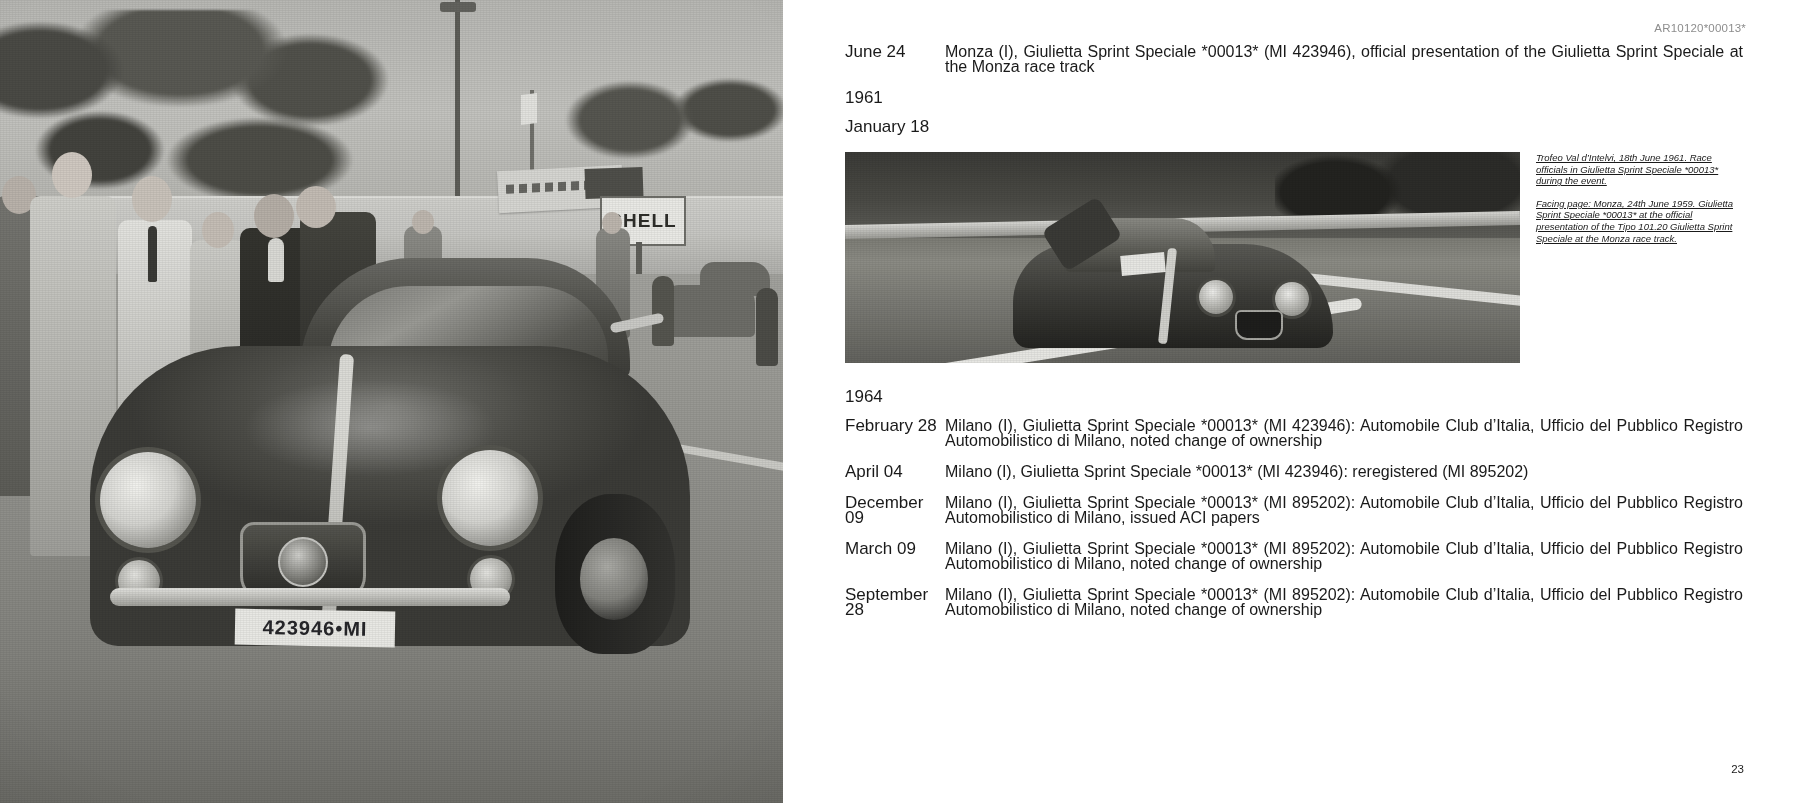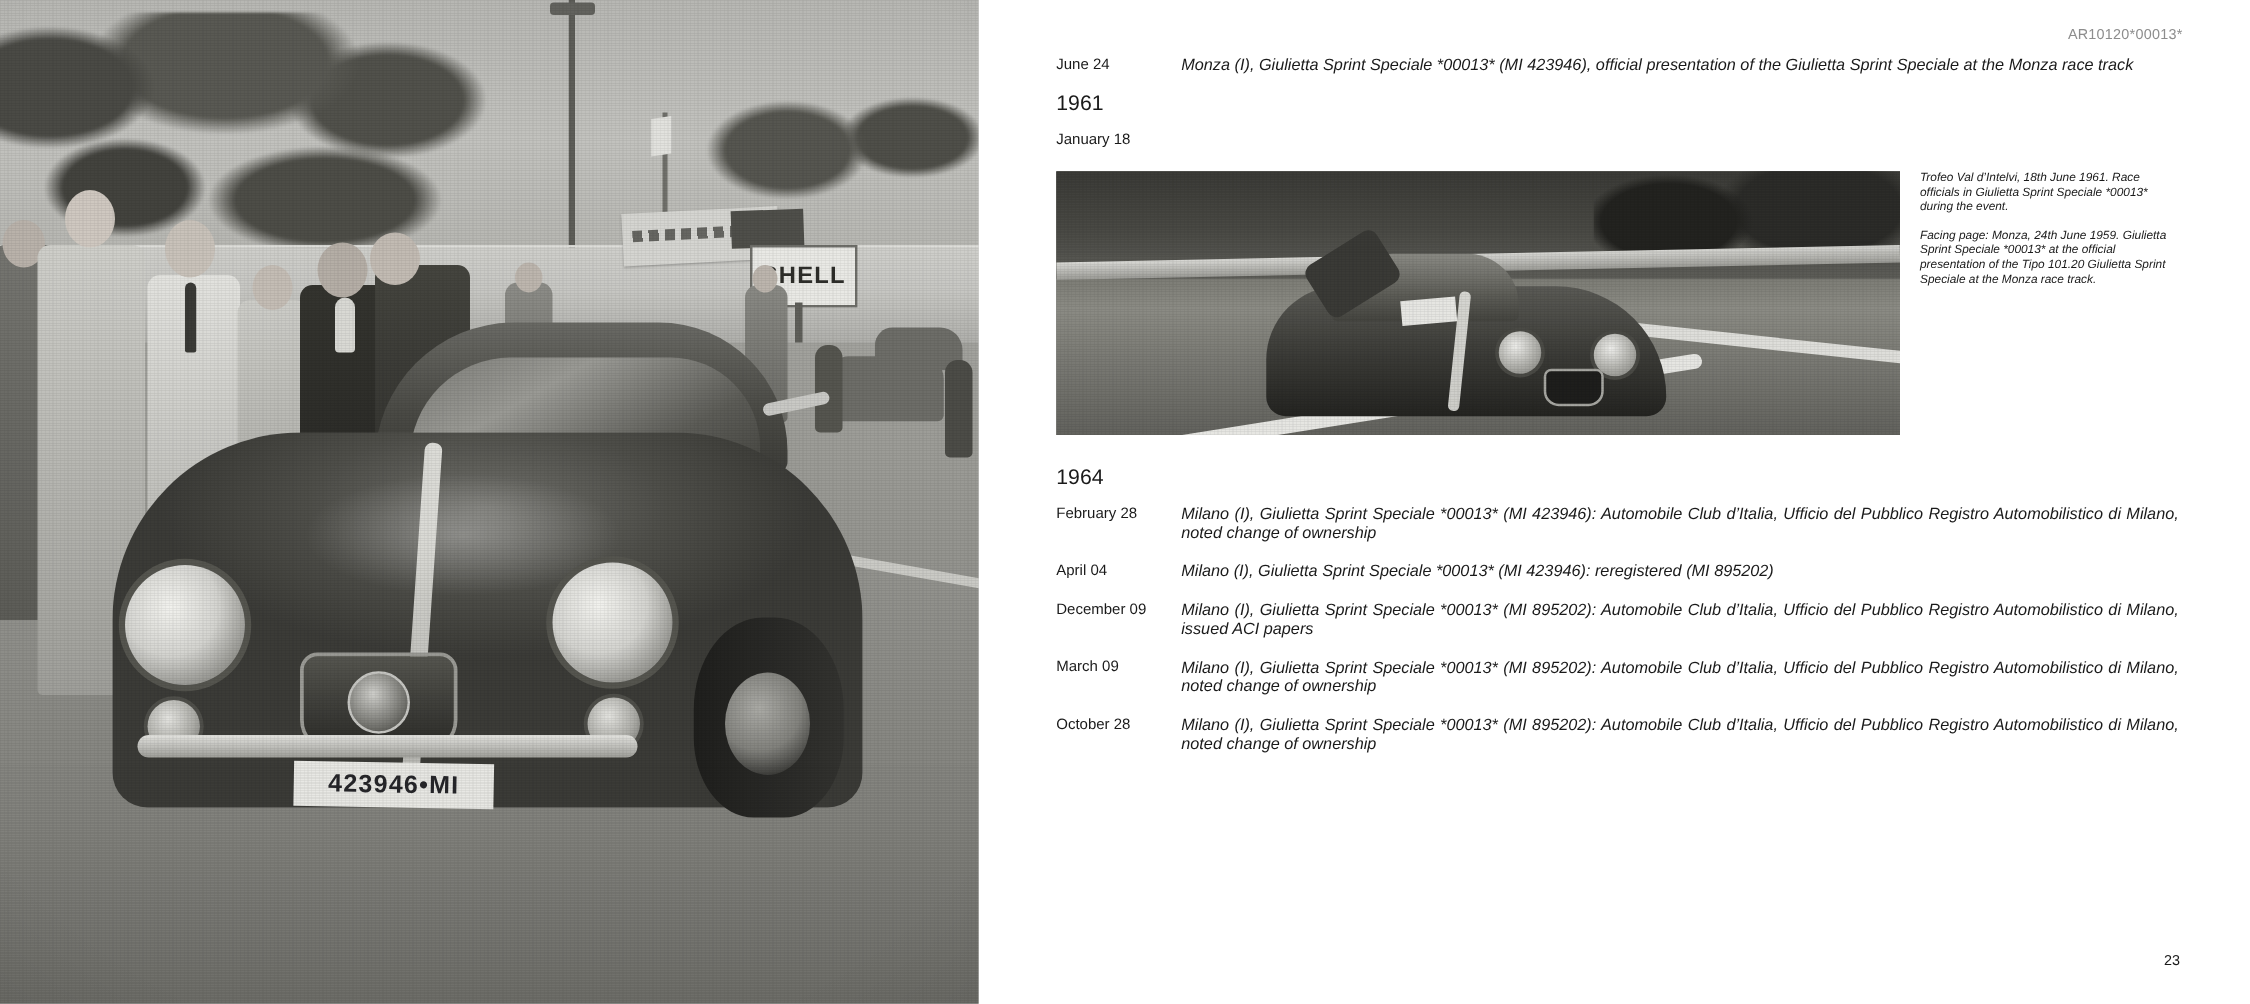--- a/index.html
+++ b/index.html
@@ -327,32 +327,31 @@
     top: 44px;
     width: 900px;
   }
   .entry {
     display: flex;
     margin-bottom: 16px;
   }
   .entry .date {
     width: 100px;
     flex: 0 0 100px;
-    font-size: 12px;
+    font-size: 17px;
     line-height: 15px;
     color: #1a1a1a;
   }
   .entry .desc {
     flex: 1;
-    font-size: 13px;
+    font-size: 16px;
     line-height: 15px;
     color: #1a1a1a;
     text-align: justify;
     padding-right: 2px;
-    font-style: italic;
   }
   .year {
     font-size: 17px;
     font-weight: normal;
     line-height: 15px;
     margin-bottom: 14px;
   }
   .figure-block {
     display: flex;
     margin: 18px 0 26px 0;
@@ -460,20 +459,21 @@
       repeating-linear-gradient(0deg, rgba(0,0,0,.5) 0 1px, rgba(255,255,255,0) 1px 2px),
       repeating-linear-gradient(90deg, rgba(0,0,0,.35) 0 1px, rgba(255,255,255,0) 1px 3px);
   }
   .caption {
     flex: 1;
     padding-left: 16px;
     font-size: 9.5px;
     line-height: 11.6px;
     font-style: italic;
     color: #1a1a1a;
+    text-decoration: underline;
   }
   .caption p { margin: 0 0 11px 0; }
   .page-number {
     position: absolute;
     right: 56px;
     bottom: 28px;
     font-size: 11.5px;
     color: #1a1a1a;
   }
 </style>
@@ -613,21 +613,21 @@
         <div class="desc">Milano (I), Giulietta Sprint Speciale *00013* (MI 895202): Automobile Club d’Italia, Ufficio del Pubblico Registro Automobilistico di Milano, issued ACI papers</div>
       </div>
 
 
       <div class="entry">
         <div class="date">March 09</div>
         <div class="desc">Milano (I), Giulietta Sprint Speciale *00013* (MI 895202): Automobile Club d’Italia, Ufficio del Pubblico Registro Automobilistico di Milano, noted change of ownership</div>
       </div>
 
       <div class="entry">
-        <div class="date">October 28</div>
+        <div class="date">September 28</div>
         <div class="desc">Milano (I), Giulietta Sprint Speciale *00013* (MI 895202): Automobile Club d’Italia, Ufficio del Pubblico Registro Automobilistico di Milano, noted change of ownership</div>
       </div>
 
     </div>
 
     <div class="page-number">23</div>
   </div>
 
 </div>
 

